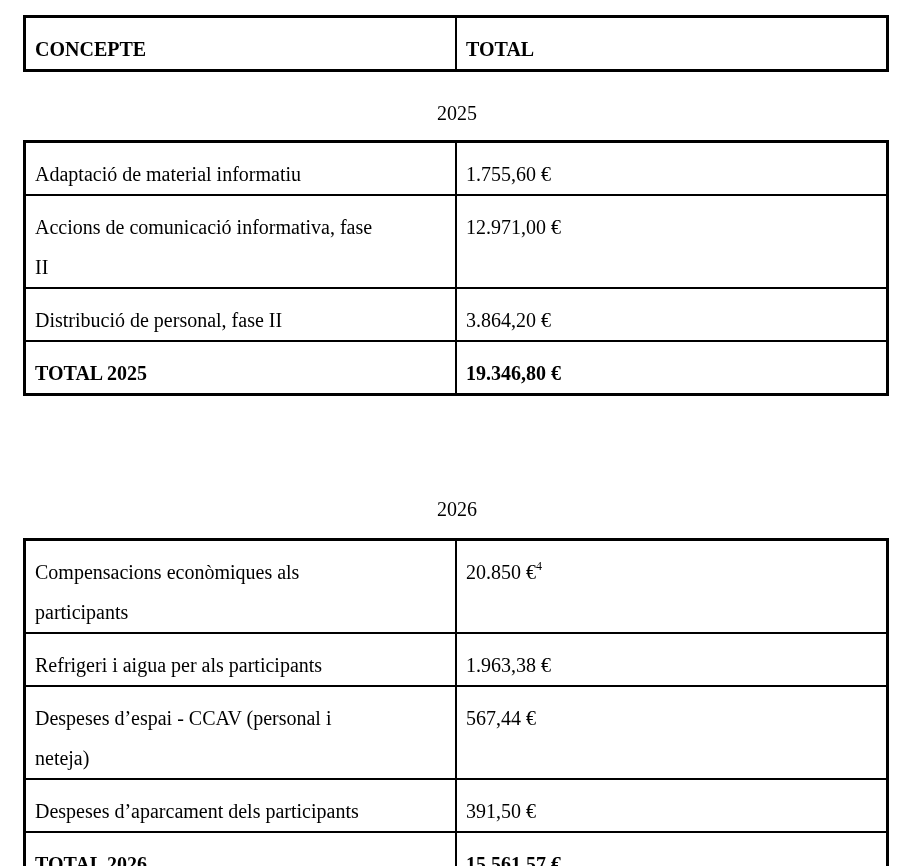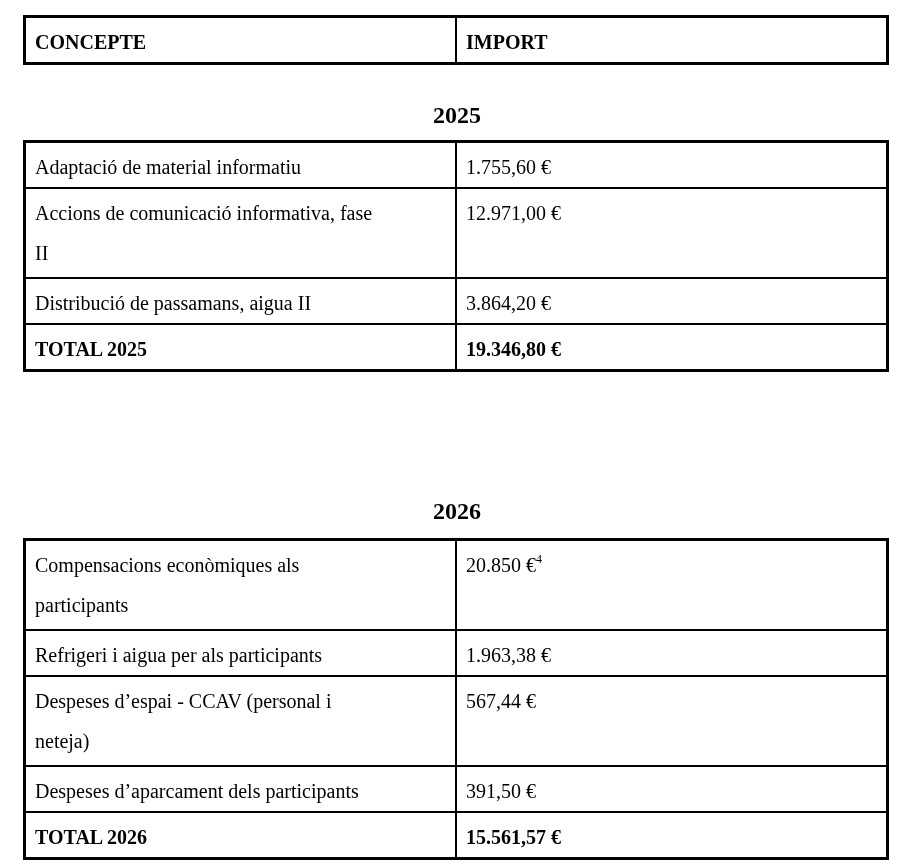--- a/index.html
+++ b/index.html
@@ -17,40 +17,40 @@
     position: absolute;
     left: 23px;
     width: 866px;
     border-collapse: collapse;
     table-layout: fixed;
     border: 3px solid #000;
   }
   table.tbl td {
     border: 2px solid #000;
     vertical-align: top;
-    padding: 4px 8px 0 9px;
+    padding: 11px 8px 0 9px;
     font-size: 20px;
     line-height: 40px;
     overflow: hidden;
   }
   td.col-concept { border-right-width: 1px; white-space: pre-line; }
   td.col-amount  { border-left-width: 1px; }
   .bold { font-weight: bold; }
 
   .header-table { top: 15px; }
   .header-table tr { height: 47px; }
   .header-table td { line-height: 38px; }
 
   .year-heading {
     position: absolute;
     left: 0;
     width: 914px;
     text-align: center;
-    font-size: 24px;
-    font-weight: bold;
+    font-size: 20px;
+    font-weight: normal;
   }
   .heading-2025 { top: 102px; }
   .heading-2026 { top: 498px; }
 
   .table-2025 { top: 140px; }
   .table-2026 { top: 538px; }
 
   tr.h90 { height: 90px; }
   tr.h45 { height: 45px; }
   tr.h44 { height: 44px; }
@@ -65,40 +65,40 @@
 </style>
 </head>
 <body>
 
 <div class="page">
 
   <table class="tbl header-table">
     <tbody>
         <tr>
       <td class="col-concept bold">CONCEPTE</td>
-      <td class="col-amount bold">IMPORT</td>
+      <td class="col-amount bold">TOTAL</td>
     </tr>
   </tbody>
     </table>
 
   <div class="year-heading heading-2025">2025</div>
 
   <table class="tbl table-2025">
     <tbody>
         <tr class="h45">
       <td class="col-concept">Adaptació de material informatiu</td>
       <td class="col-amount">1.755,60 €</td>
     </tr>
     <tr class="h90">
       <td class="col-concept">Accions de comunicació informativa, fase
 II</td>
       <td class="col-amount">12.971,00 €</td>
     </tr>
     <tr class="h40">
-      <td class="col-concept">Distribució de passamans, aigua II</td>
+      <td class="col-concept">Distribució de personal, fase II</td>
       <td class="col-amount">3.864,20 €</td>
     </tr>
     <tr class="h44">
       <td class="col-concept bold">TOTAL 2025</td>
       <td class="col-amount bold">19.346,80 €</td>
     </tr>
   </tbody>
     </table>
 
   <div class="year-heading heading-2026">2026</div>

